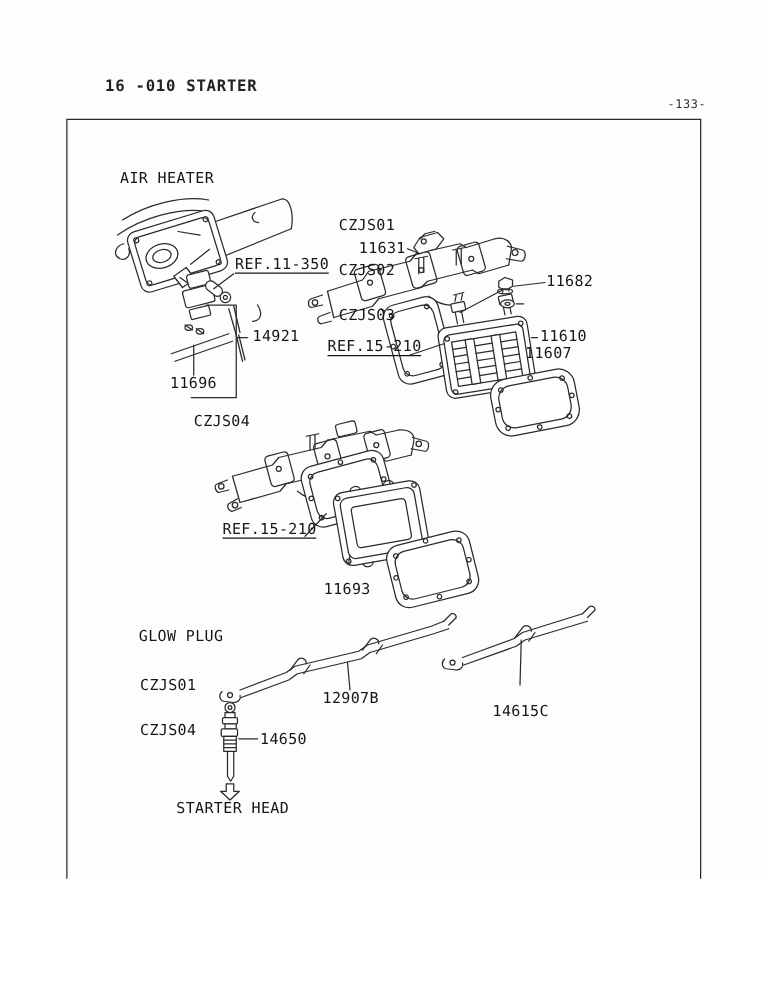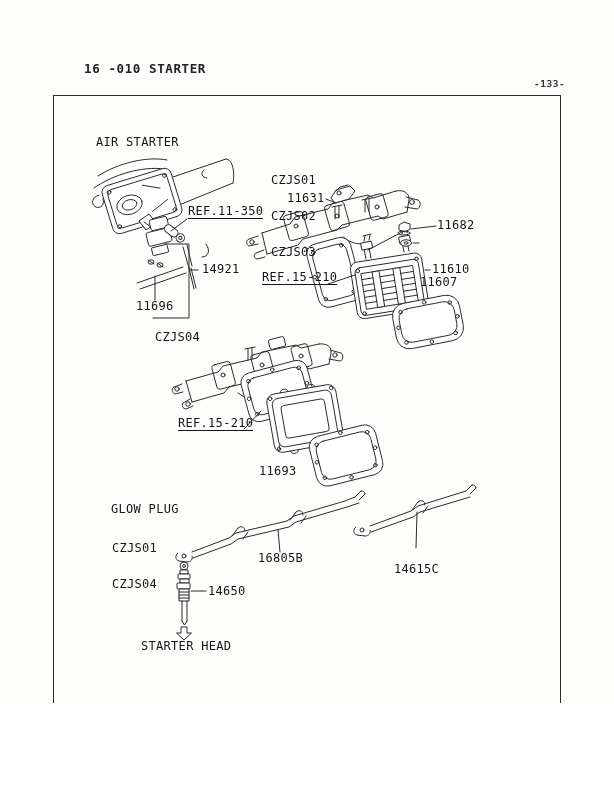--- a/index.html
+++ b/index.html
@@ -7,21 +7,21 @@
   .page{position:relative;width:614px;height:703px;background:#fdfdfc;overflow:hidden;}
   .frame{position:absolute;left:53px;top:95px;width:508px;height:616px;border:1.6px solid #2b2b2b;box-sizing:border-box;background:transparent;}
   svg.art{position:absolute;left:0;top:0;}
   svg.art *{vector-effect:non-scaling-stroke;}
   .ln{stroke:#2b2b2b;fill:none;stroke-width:1;stroke-linecap:round;stroke-linejoin:round;}
   .fw{stroke:#2b2b2b;fill:#ffffff;stroke-width:1;stroke-linejoin:round;}
   .lbl{position:absolute;font-size:12px;line-height:12px;letter-spacing:0.3px;white-space:pre;color:#161616;}
   .stack div{line-height:12px;}
   .u{border-bottom:1.2px solid #161616;padding-bottom:1px;}
   .hdr{position:absolute;left:84px;top:61px;font-size:12.5px;font-weight:bold;letter-spacing:0.6px;white-space:pre;color:#222;}
-  .pgnum{position:absolute;left:534px;top:78px;font-size:9.5px;font-weight:bold;letter-spacing:0.5px;color:#333;}
+  .pgnum{position:absolute;left:534px;top:78px;font-size:9.5px;font-weight:normal;letter-spacing:0.5px;color:#333;}
   .figcode{position:absolute;left:475px;top:657px;font-size:9.5px;letter-spacing:1px;color:#8e8e8e;margin-top:48px;}
 </style>
 </head>
 <body>
 
 <div class="page">
 
   <div class="hdr">16 -010 STARTER</div>
   <div class="pgnum">-133-</div>
 
@@ -277,21 +277,21 @@
       <path class="ln" d="M430,270 L425,270"></path>
       <path class="ln" d="M328,284 L355,275"></path>
       <path class="ln" d="M244,429 L261,411"></path>
       <path class="ln" d="M279,450 L280,444"></path>
       <path class="ln" d="M280,552 L278,530"></path>
       <path class="ln" d="M416,548 L417,512"></path>
       <path class="ln" d="M206,591 L191,591"></path>
     </g>
   </svg>
 
-  <div class="lbl" style="left:96px;top:136px;">AIR STARTER</div>
+  <div class="lbl" style="left:96px;top:136px;">AIR HEATER</div>
 
   <div class="lbl stack" style="left:271px;top:150px;">
     <div>CZJS01</div>
     <div>CZJS02</div>
     <div>CZJS03</div>
   </div>
 
   <div class="lbl" style="left:287px;top:192px;">11631</div>
   <div class="lbl u" style="left:188px;top:205px;">REF.11-350</div>
   <div class="lbl" style="left:202px;top:263px;">14921</div>
@@ -304,19 +304,19 @@
   <div class="lbl u" style="left:262px;top:271px;">REF.15-210</div>
   <div class="lbl u" style="left:178px;top:417px;">REF.15-210</div>
   <div class="lbl" style="left:259px;top:465px;">11693</div>
 
   <div class="lbl" style="left:111px;top:503px;">GLOW PLUG</div>
   <div class="lbl stack" style="left:112px;top:518px;">
     <div>CZJS01</div>
     <div>CZJS04</div>
   </div>
 
-  <div class="lbl" style="left:258px;top:552px;">16805B</div>
+  <div class="lbl" style="left:258px;top:552px;">12907B</div>
   <div class="lbl" style="left:394px;top:549px;margin-top:14px;">14615C</div>
   <div class="lbl" style="left:208px;top:585px;">14650</div>
   <div class="lbl" style="left:141px;top:640px;">STARTER HEAD</div>
 
   <div class="figcode">2S110L</div>
 </div>
 
 </body></html>

